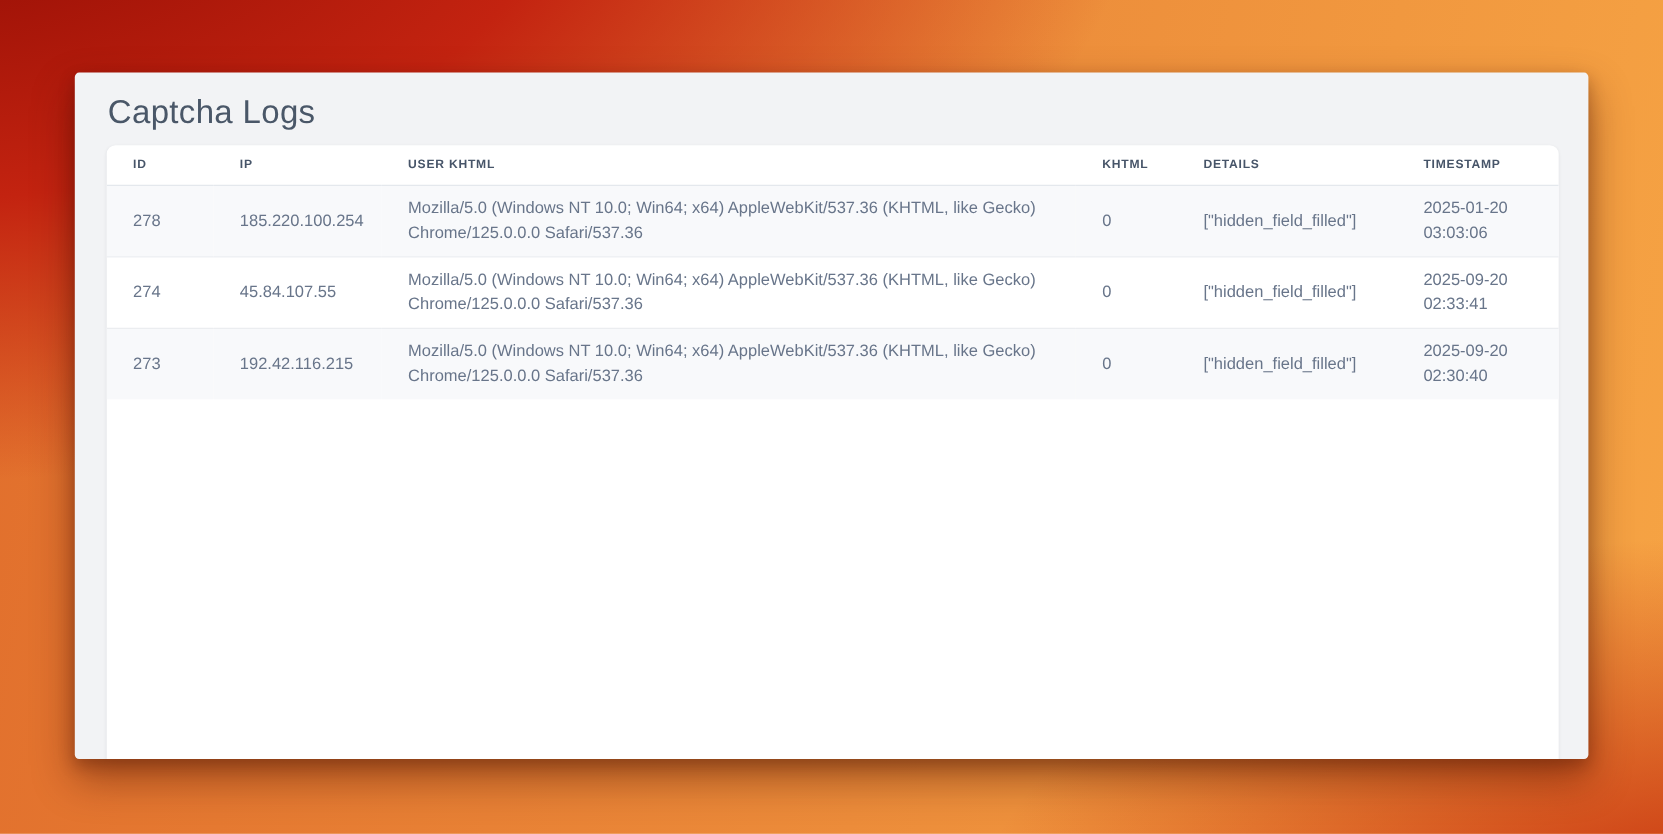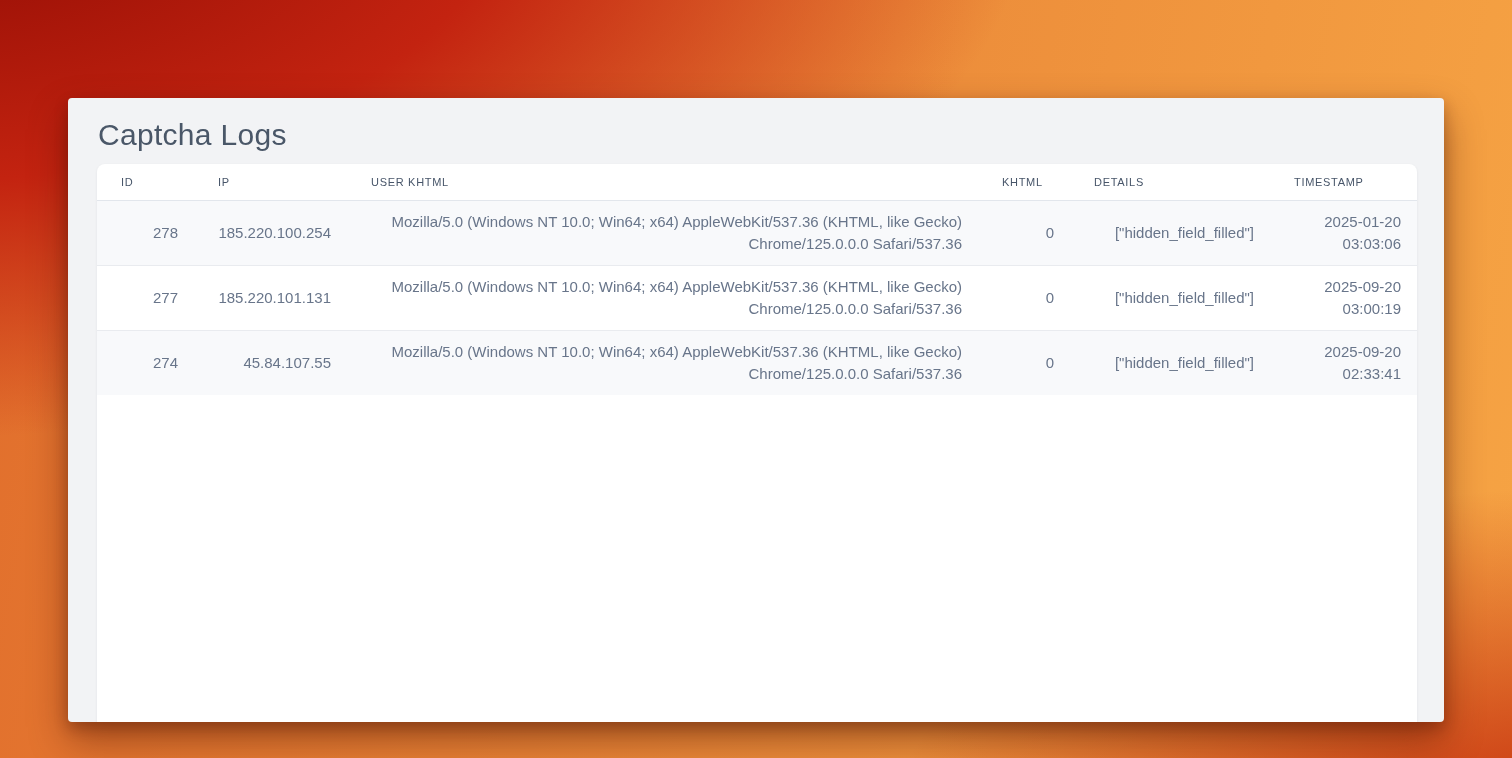--- a/index.html
+++ b/index.html
@@ -10,21 +10,20 @@
     background:
       radial-gradient(1650px 800px at -6% -14%, #8e0a03 0%, #c32310 36%, rgba(197,39,17,0) 68%),
       radial-gradient(1150px 620px at 105% 115%, #bf1f06 0%, rgba(207,54,20,0) 62%),
       linear-gradient(100deg, #e16e2c 0%, #ec8c3a 55%, #f6a444 100%);
   }
   .card {
     position: absolute; left: 68px; top: 66px; width: 1376px; height: 624px;
     background: #f2f3f5; border-radius: 4px; overflow: hidden;
     padding: 16px 27px 0 29px;
     box-shadow: 0 18px 38px rgba(70,15,0,0.45), 0 6px 14px rgba(70,15,0,0.28);
-    margin-top: 32px;
   }
   .page-title {
     margin: 2px 0 10px 1px;
     font-size: 30px; font-weight: 500; letter-spacing: 0.3px;
     color: #4a5768; line-height: 38px;
   }
   .table-wrap {
     background: #ffffff; border-radius: 8px 8px 0 0;
     height: 560px; overflow: hidden;
     box-shadow: 0 1px 3px rgba(16,24,40,0.07);
@@ -32,25 +31,25 @@
   table { width: 100%; border-collapse: collapse; table-layout: fixed; }
   col.c-id { width: 97px; }
   col.c-ip { width: 153px; }
   col.c-ua { width: 631px; }
   col.c-score { width: 92px; }
   col.c-details { width: 200px; }
   col.c-ts { width: 147px; }
   thead tr { height: 36px; }
   th {
     text-align: left; padding: 0 8px 0 24px;
-    font-size: 11px; font-weight: 400; letter-spacing: 0.7px;
+    font-size: 11px; font-weight: 700; letter-spacing: 0.7px;
     color: #475569; border-bottom: 1px solid #e2e6ec;
     white-space: nowrap;
   }
-  tbody tr { height: 65px; text-align: right; }
+  tbody tr { height: 65px; }
   tbody tr + tr td { border-top: 1px solid #e9ebef; }
   tbody tr:nth-child(odd) { background: #f8f9fb; }
   td {
     padding: 0 16px 0 24px; vertical-align: middle;
     font-size: 15px; line-height: 22px; color: #68758a;
     overflow-wrap: break-word;
   }
 </style>
 </head>
 <body>
@@ -81,31 +80,31 @@
       <tbody>
         <tr>
           <td>278</td>
           <td>185.220.100.254</td>
           <td>Mozilla/5.0 (Windows NT 10.0; Win64; x64) AppleWebKit/537.36 (KHTML, like Gecko) Chrome/125.0.0.0 Safari/537.36</td>
           <td>0</td>
           <td>["hidden_field_filled"]</td>
           <td>2025-01-20 03:03:06</td>
         </tr>
         <tr>
-          <td>277</td>
-          <td>185.220.101.131</td>
-          <td>Mozilla/5.0 (Windows NT 10.0; Win64; x64) AppleWebKit/537.36 (KHTML, like Gecko) Chrome/125.0.0.0 Safari/537.36</td>
-          <td>0</td>
-          <td>["hidden_field_filled"]</td>
-          <td>2025-09-20 03:00:19</td>
-        </tr>
-        <tr>
           <td>274</td>
           <td>45.84.107.55</td>
           <td>Mozilla/5.0 (Windows NT 10.0; Win64; x64) AppleWebKit/537.36 (KHTML, like Gecko) Chrome/125.0.0.0 Safari/537.36</td>
           <td>0</td>
           <td>["hidden_field_filled"]</td>
           <td>2025-09-20 02:33:41</td>
         </tr>
+        <tr>
+          <td>273</td>
+          <td>192.42.116.215</td>
+          <td>Mozilla/5.0 (Windows NT 10.0; Win64; x64) AppleWebKit/537.36 (KHTML, like Gecko) Chrome/125.0.0.0 Safari/537.36</td>
+          <td>0</td>
+          <td>["hidden_field_filled"]</td>
+          <td>2025-09-20 02:30:40</td>
+        </tr>
       </tbody>
     </table>
   </div>
 </div>
 
 </body></html>

